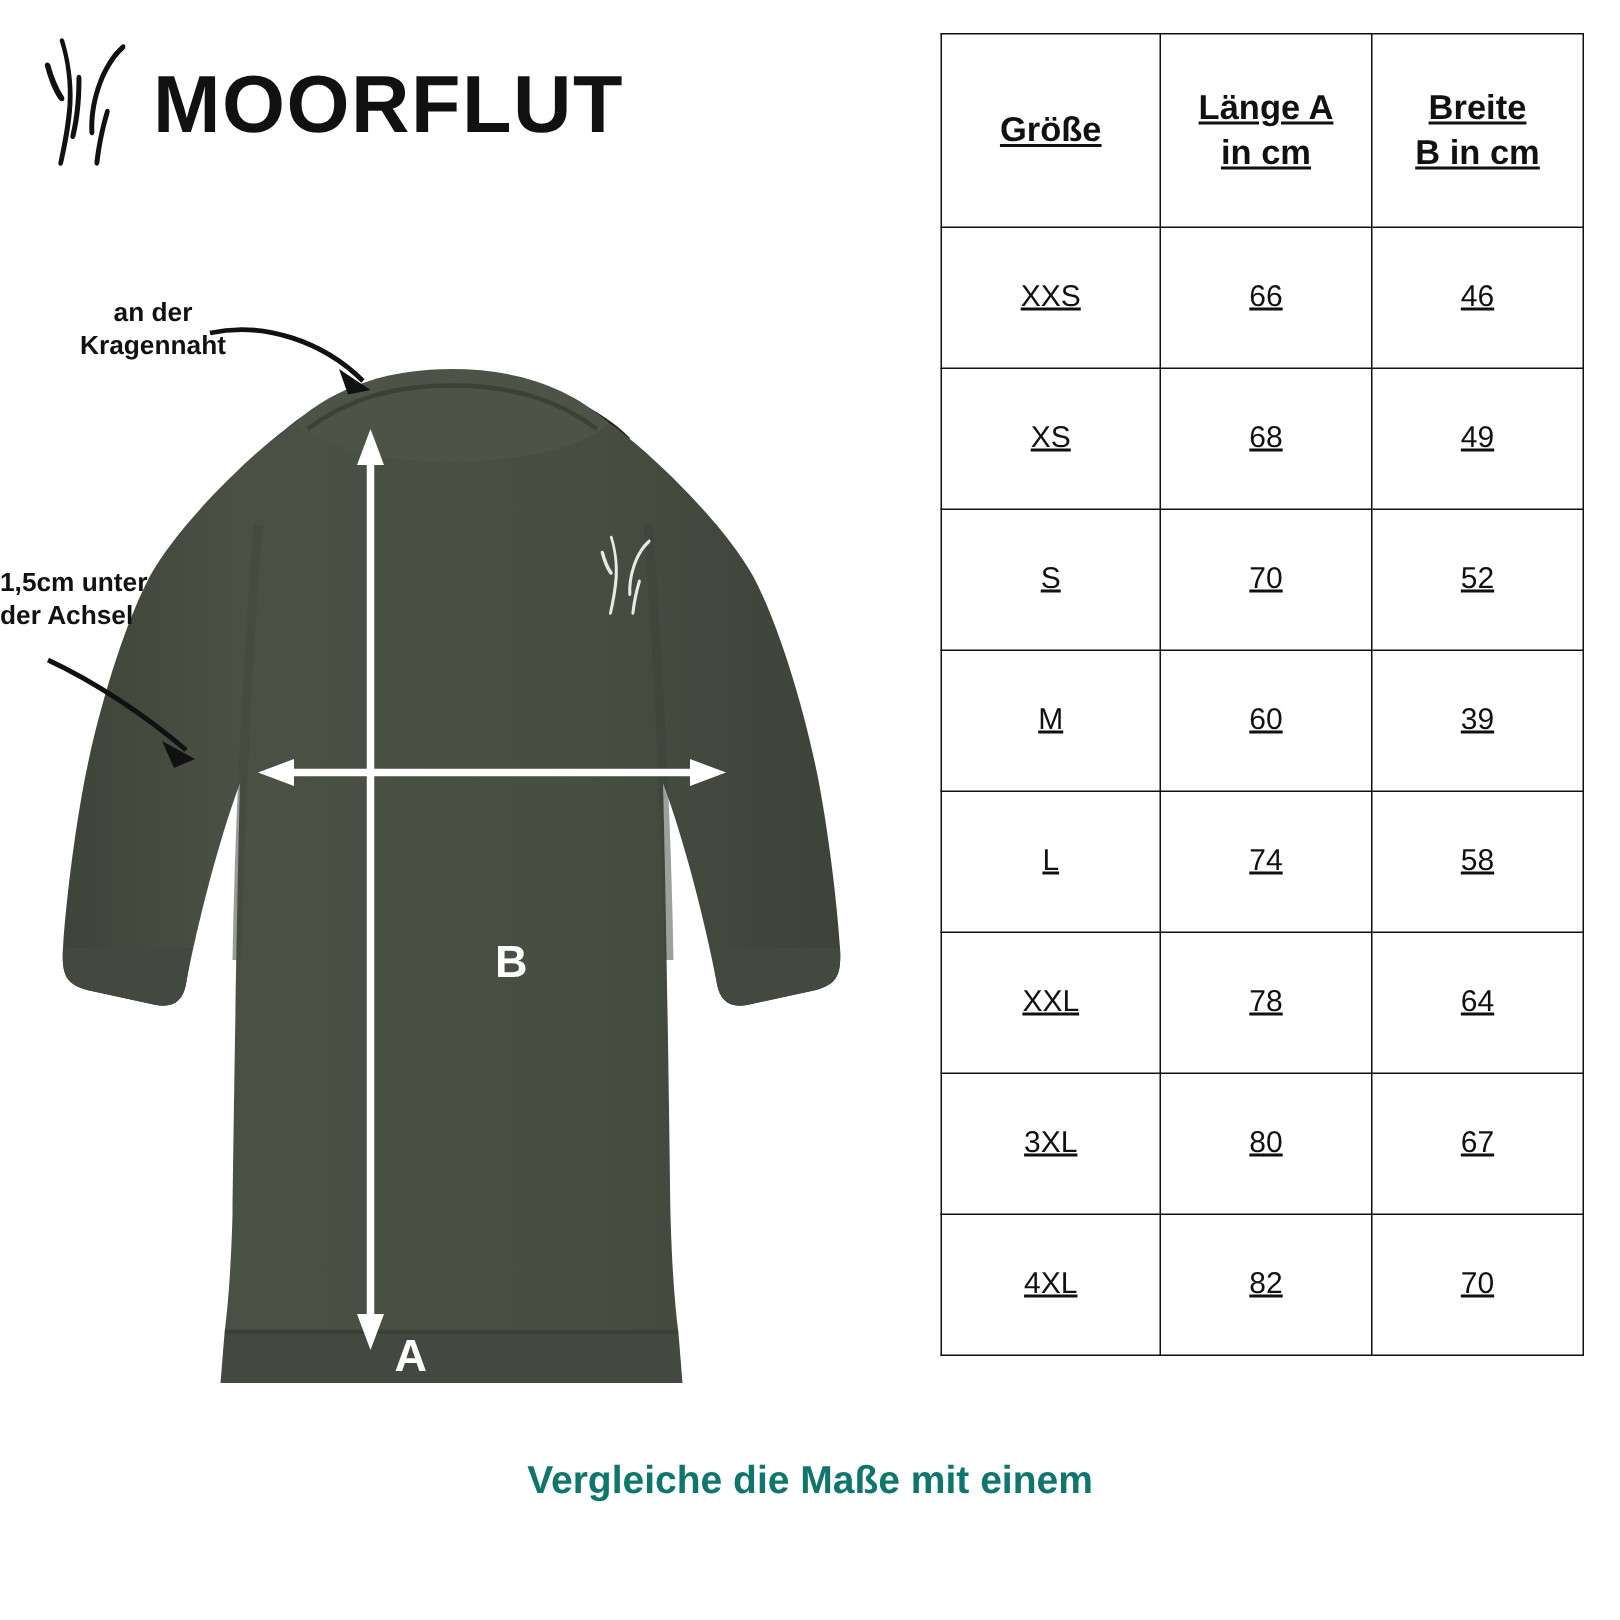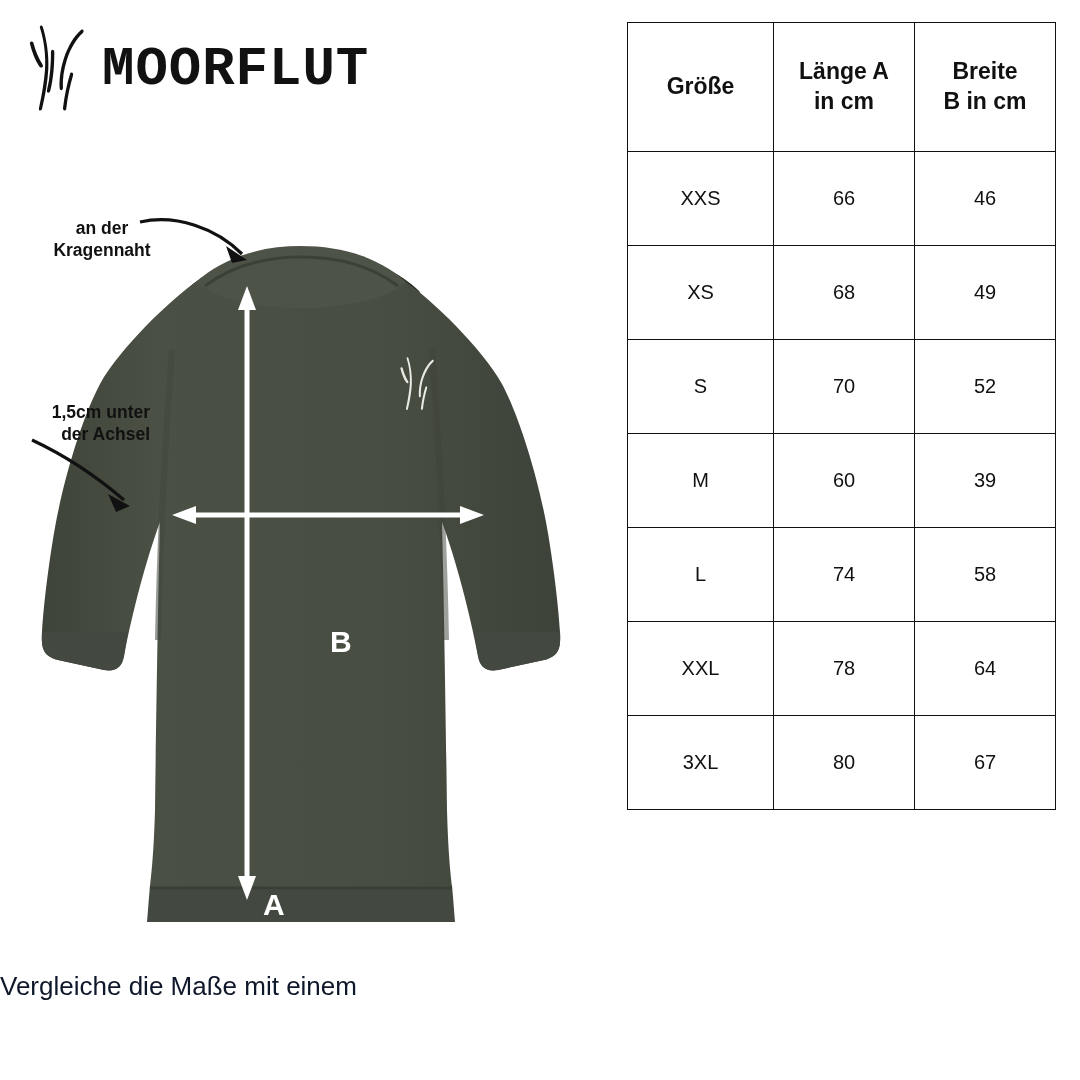--- a/index.html
+++ b/index.html
@@ -17,21 +17,20 @@
   }
 
   
   #brand {
     position: absolute;
     left: 26px;
     top: 22px;
     display: flex;
     align-items: center;
     gap: 14px;
-    font-family: Liberation Mono, monospace;
   }
   #brand-mark {
     width: 62px;
     height: 96px;
   }
   #brand-name {
     font-size: 54px;
     font-weight: 700;
     letter-spacing: 1px;
     line-height: 1;
@@ -59,46 +58,45 @@
     font-size: 17.5px;
     font-weight: 700;
     line-height: 1.25;
     color: #111111;
     text-align: center;
   }
   #callout-collar {
     left: 22px;
     top: 28px;
     width: 160px;
-    margin-top: 20px;
   }
   #callout-armpit {
     left: 0px;
     top: 208px;
     width: 150px;
-    text-align: right;
-    margin-top: 24px;
+    text-align: left;
   }
 
   
   .dim-letter {
     position: absolute;
     color: #ffffff;
     font-weight: 700;
     font-size: 30px;
   }
   #dim-letter-b { left: 330px; top: 455px; }
   #dim-letter-a { left: 263px; top: 718px; }
 
   
   #size-table-wrap {
     position: absolute;
     left: 627px;
     top: 22px;
     width: 428px;
+    text-decoration: underline;
   }
   table#size-table {
     border-collapse: collapse;
     width: 428px;
     table-layout: fixed;
   }
   table#size-table th,
   table#size-table td {
     border: 1.6px solid #111111;
     text-align: center;
@@ -121,24 +119,25 @@
   col.c-size { width: 146px; }
   col.c-a { width: 141px; }
   col.c-b { width: 141px; }
 
   
   #footer-note {
     position: absolute;
     left: 0;
     right: 0;
     top: 968px;
+    text-align: center;
     font-size: 26px;
-    font-weight: 400;
+    font-weight: 700;
     line-height: 1.45;
-    color: #0f172a;
+    color: #0f766e;
   }
   #footer-note div { display: block; }
 </style>
 </head>
 <body>
 
 <div id="brand">
   <span id="brand-mark">
     <svg width="62" height="96" viewBox="0 0 62 96" xmlns="http://www.w3.org/2000/svg">
       <g fill="#111111">
@@ -297,19 +296,24 @@
       <tr>
         <td>XXL</td>
         <td>78</td>
         <td>64</td>
       </tr>
       <tr>
         <td>3XL</td>
         <td>80</td>
         <td>67</td>
       </tr>
+      <tr>
+        <td>4XL</td>
+        <td>82</td>
+        <td>70</td>
+      </tr>
     </tbody>
   </table>
 </div>
 
 <div id="footer-note">
   <div>Vergleiche die Maße mit einem</div>
 </div>
 
 </body></html>

